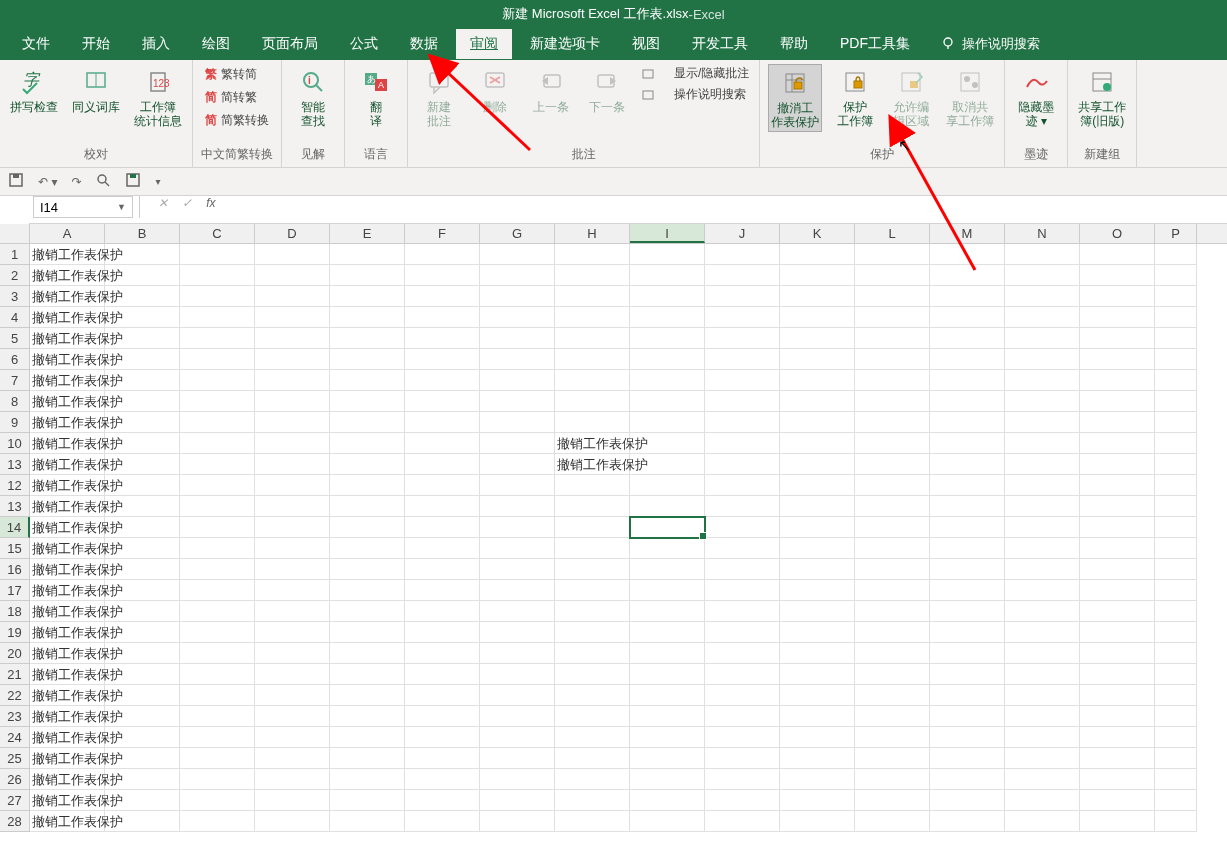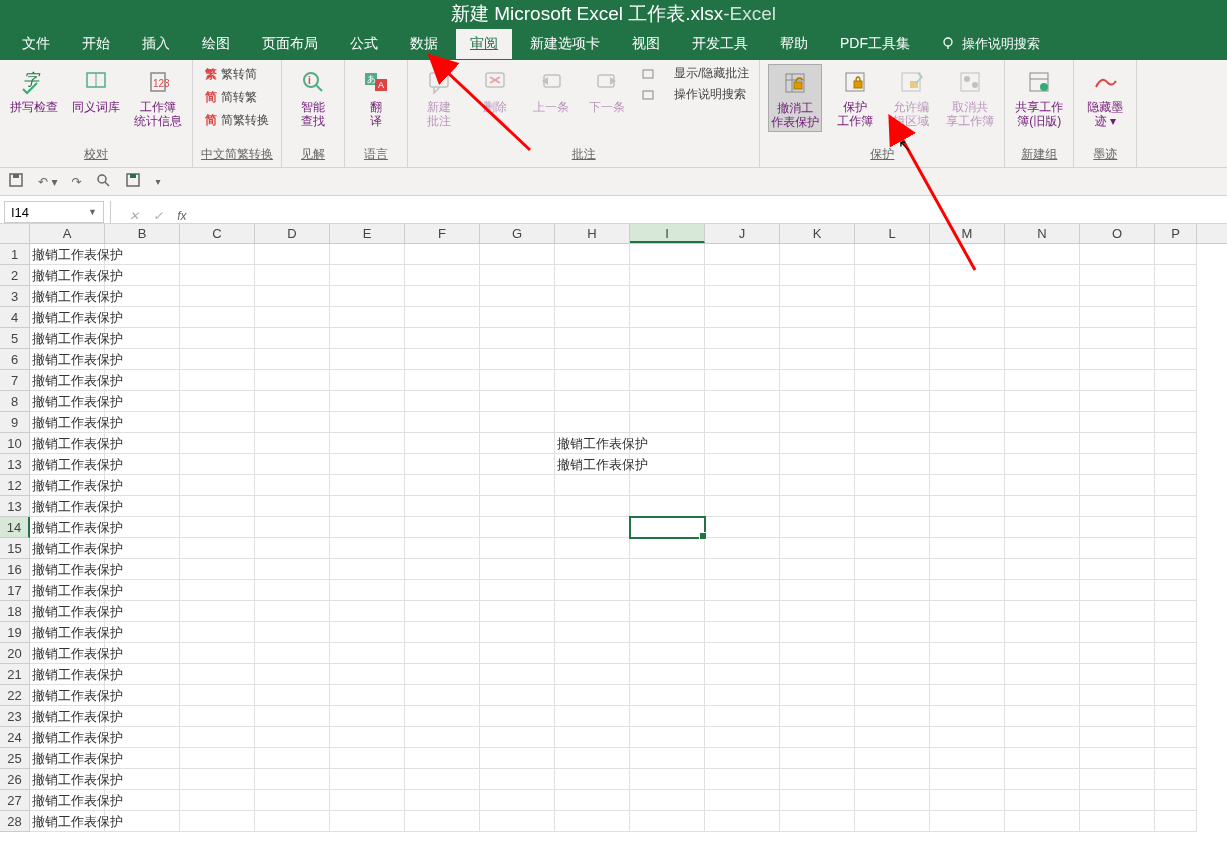--- a/index.html
+++ b/index.html
@@ -1,49 +1,49 @@
 <!DOCTYPE html>
 <html><head>
 <meta charset="utf-8">
 <style>
 * { box-sizing: border-box; margin: 0; padding: 0; }
 body { font-family: "Microsoft YaHei", "Segoe UI", sans-serif; font-size: 12px; background: #fff; overflow: hidden; width: 1227px; height: 865px; position: relative; }
 
 
-.titlebar { background: #217346; color: #fff; height: 28px; display: flex; align-items: center; justify-content: center; font-size: 19px; }
+.titlebar { background: #217346; color: #fff; height: 28px; display: flex; align-items: center; justify-content: center; font-size: 13px; }
 .titlebar .faded { opacity: 0.8; }
 
 
 .tabsrow { background: #217346; height: 32px; display: flex; align-items: center; padding-left: 8px; gap: 4px; }
 .tabsrow .tab { color: #fff; padding: 6px 14px; font-size: 14px; cursor: pointer; }
 .tabsrow .tab.active { background: #f3f2f1; color: #217346; font-weight: 500; text-decoration: underline; }
 .tabsrow .tell-me { color: #fff; display: flex; align-items: center; gap: 6px; padding: 6px 12px; font-size: 13px; }
 .bulb-icon { display:inline-block; }
 
 
 .ribbon { background: #f3f2f1; border-bottom: 1px solid #d4d4d4; height: 108px; display: flex; }
 .rgroup { border-right: 1px solid #d4d4d4; padding: 4px 8px 2px; display: flex; flex-direction: column; justify-content: space-between; }
 .rgroup .items { display: flex; align-items: flex-start; gap: 10px; }
-.rgroup .glabel { text-align: center; font-size: 12px; color: #666; padding: 2px 0; text-decoration: underline; }
+.rgroup .glabel { text-align: center; font-size: 12px; color: #666; padding: 2px 0; }
 .rbtn { display: flex; flex-direction: column; align-items: center; gap: 2px; padding: 2px; cursor: pointer; min-width: 46px; }
 .rbtn.disabled { opacity: 0.45; cursor: default; }
 .rbtn .ricon { width: 32px; height: 32px; display: flex; align-items: center; justify-content: center; }
-.rbtn .rlabel { font-size: 12px; color: #701a75; text-align: center; line-height: 14px; white-space: pre-line; }
+.rbtn .rlabel { font-size: 12px; color: #14532d; text-align: center; line-height: 14px; white-space: pre-line; }
 .rbtn.highlight { background: #d4d4d4; border: 1px solid #aaa; }
 .smallstack { display: flex; flex-direction: column; gap: 2px; font-size: 12px; color: #444; }
 .smallstack .sitem { display: flex; align-items: center; gap: 4px; padding: 2px 4px; cursor: pointer; }
 .smallcheck { display:flex; flex-direction:column; gap:2px; font-size:12px; color:#444; }
 .smallcheck .citem { display:flex; align-items:center; gap:18px; padding:1px 2px; white-space:nowrap;}
 
 
 .qat { background: #f3f2f1; height: 28px; display: flex; align-items: center; padding-left: 8px; gap: 14px; border-bottom: 1px solid #d4d4d4; color: #666; }
 .qat .qicon { cursor: pointer; }
 
 
-.formulabar { background: #fff; border-bottom: 1px solid #d4d4d4; height: 28px; display: flex; align-items: flex-end; }
+.formulabar { background: #fff; border-bottom: 1px solid #d4d4d4; height: 28px; display: flex; align-items: flex-start; margin-left: 29px; }
 .namebox { width: 100px; border: 1px solid #ccc; height: 22px; padding: 2px 6px; font-size: 13px; display: flex; align-items: center; justify-content: space-between; margin-left: 4px; background: #fff; }
 .namebox .dd { font-size: 9px; color: #666; }
 .fbtns { display: flex; gap: 14px; padding: 0 12px; color: #aaa; }
 .fbtns span { cursor: pointer; font-style: italic; }
 .finput { flex: 1; padding: 2px 6px; font-size: 13px; }
 
 
 .grid { position: relative; }
 .colheaders { display: flex; background: #f0f0f0; border-bottom: 1px solid #ccc; height: 20px; }
 .corner { width: 30px; border-right: 1px solid #ccc; background: #f0f0f0; }
@@ -292,44 +292,44 @@
 享工作簿</div>
         </div>
       </div>
       <div class="glabel">保护</div>
     </div>
     <div class="rgroup">
       <div class="items">
         <div class="rbtn">
           <div class="ricon">
             <svg width="30" height="30">
+              <path d="M6 20 Q12 8 18 16 Q22 20 26 14" fill="none" stroke="#d44" stroke-width="2"></path>
+            </svg>
+          </div>
+          <div class="rlabel">隐藏墨
+迹 ▾</div>
+        </div>
+      </div>
+      <div class="glabel">墨迹</div>
+    </div>
+    <div class="rgroup">
+      <div class="items">
+        <div class="rbtn">
+          <div class="ricon">
+            <svg width="30" height="30">
               <rect x="6" y="6" width="18" height="18" fill="none" stroke="#888" stroke-width="1"></rect>
               <line x1="6" y1="12" x2="24" y2="12" stroke="#888"></line>
               <circle cx="20" cy="20" r="4" fill="#3a7"></circle>
             </svg>
           </div>
           <div class="rlabel">共享工作
 簿(旧版)</div>
         </div>
       </div>
       <div class="glabel">新建组</div>
-    </div>
-    <div class="rgroup">
-      <div class="items">
-        <div class="rbtn">
-          <div class="ricon">
-            <svg width="30" height="30">
-              <path d="M6 20 Q12 8 18 16 Q22 20 26 14" fill="none" stroke="#d44" stroke-width="2"></path>
-            </svg>
-          </div>
-          <div class="rlabel">隐藏墨
-迹 ▾</div>
-        </div>
-      </div>
-      <div class="glabel">墨迹</div>
     </div>
   </div>
 
 <div class="qat">
   <span class="qicon"><svg width="16" height="16">
         <rect x="2" y="2" width="12" height="12" fill="none" stroke="#666" stroke-width="1.5"></rect>
         <rect x="5" y="2" width="6" height="4" fill="#666"></rect>
       </svg></span>
   <span class="qicon">↶ ▾</span>
   <span class="qicon">↷</span>

